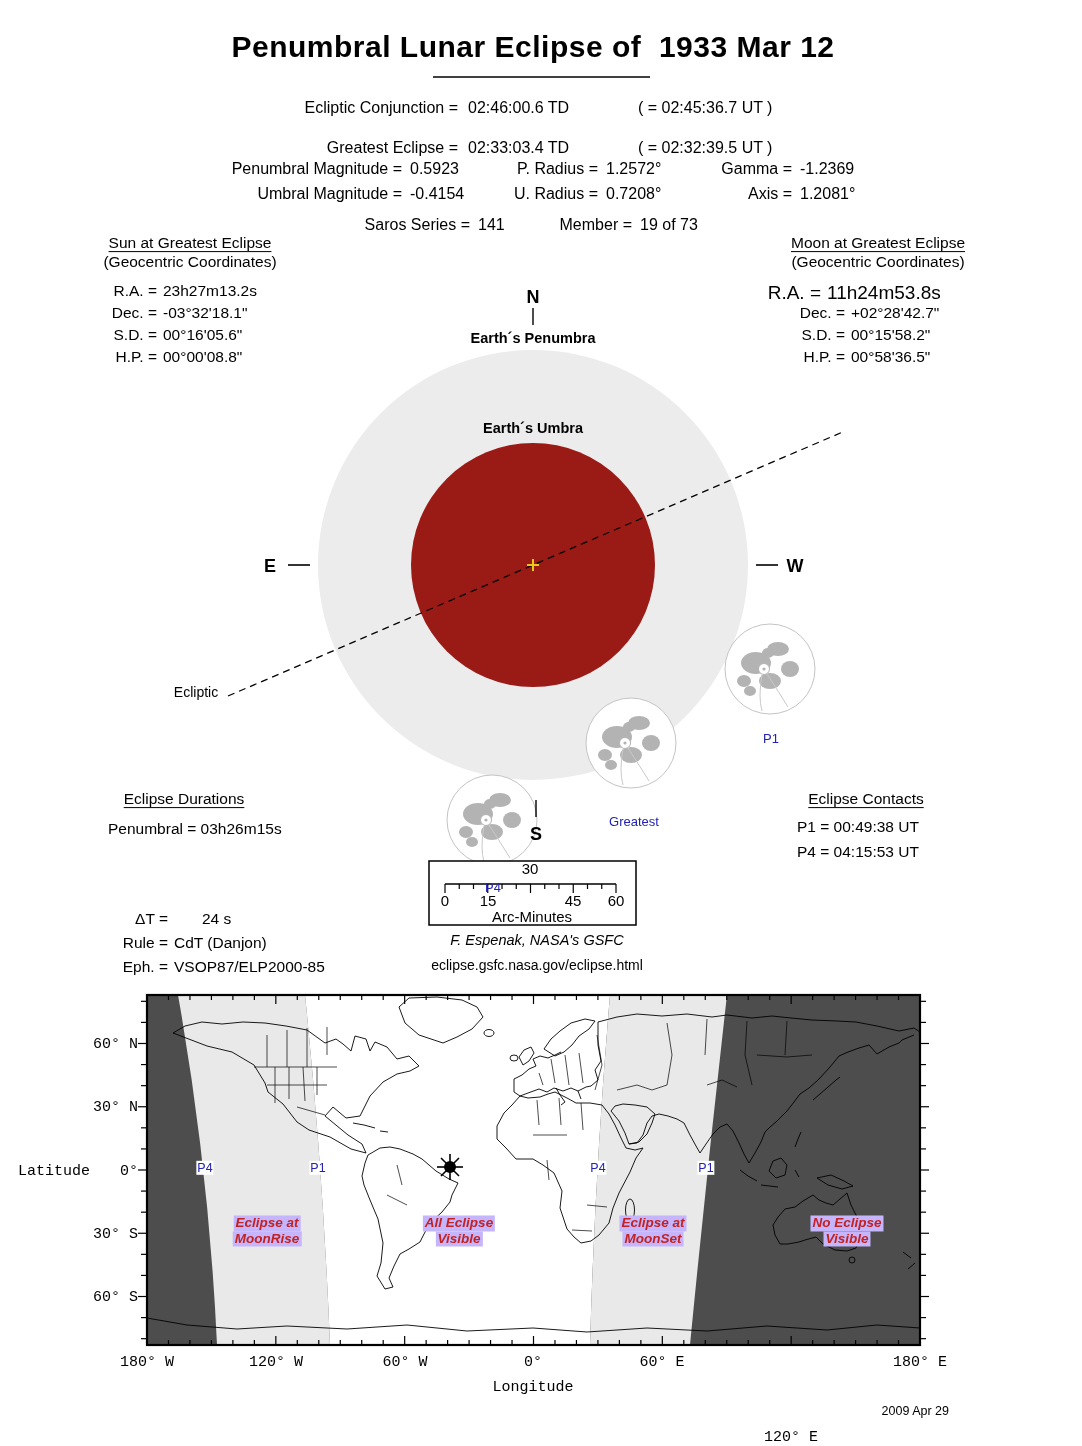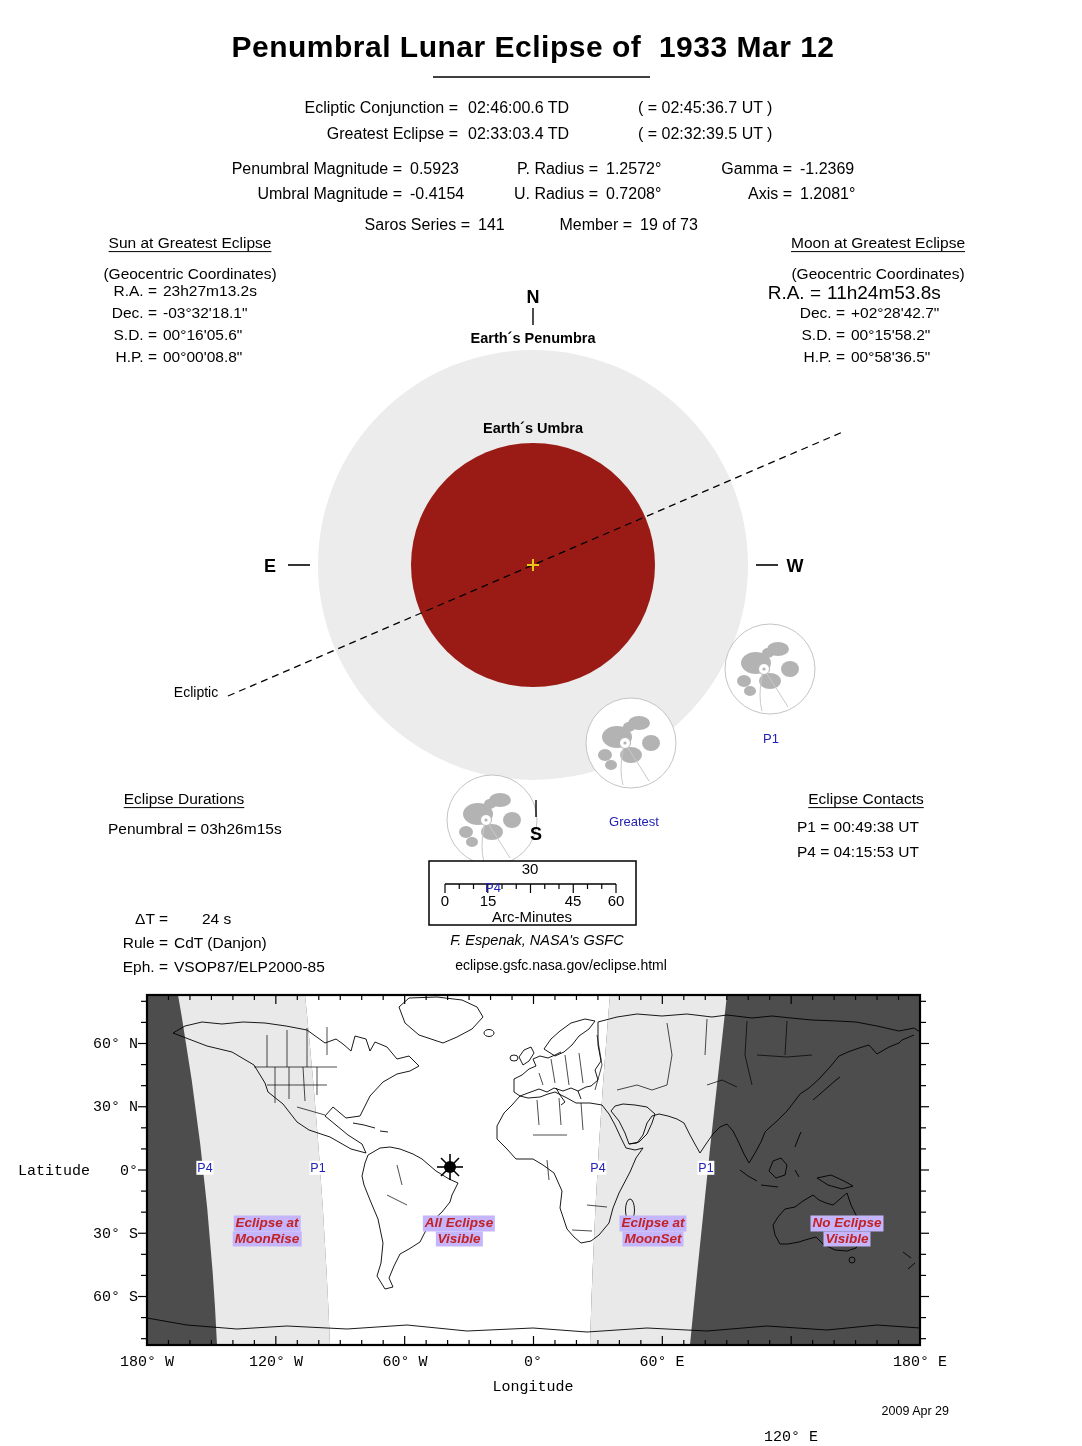--- a/index.html
+++ b/index.html
@@ -8,21 +8,21 @@
     font-family:"Liberation Sans",sans-serif;overflow:hidden;
   }
   #gfx{position:absolute;left:0;top:0;z-index:1;}
   .lbl{position:absolute;z-index:3;white-space:pre;line-height:1.15;}
   .ctr{transform:translate(-50%,-50%);text-align:center;}
   .kv{position:absolute;z-index:3;white-space:pre;font-size:16px;}
   .k{display:inline-block;text-align:right;white-space:pre;}
   .v{display:inline-block;text-align:left;white-space:pre;}
   .title{font-size:30px;font-weight:bold;letter-spacing:.5px;}
   .hd{font-size:15.5px;text-decoration:underline;text-underline-offset:3px;}
-  .sub{font-size:15.5px;margin-top:12px;}
+  .sub{font-size:15.5px;}
   .side{font-size:15.5px;}
   .big{font-size:18px;font-weight:bold;}
   .elabel{font-size:14.5px;font-weight:bold;}
   .blue{color:var(--label_blue,#2222b4);font-size:13px;}
   .ital{font-style:italic;}
   .mapred{color:var(--label_red,#c22222);font-size:13.5px;font-style:italic;font-weight:bold;z-index:4;}
   .mapred span{background:#c4b5fd;padding:0 2px;display:inline-block;}
   .mapblue{color:var(--label_blue,#2222b4);font-size:12.5px;background:#fff;padding:0 1px;z-index:4;}
   .axis{font-size:15px;font-family:Liberation Mono, monospace;}
   .scl{font-size:15px;}
@@ -264,21 +264,21 @@
         <line x1="0" y1="343.67469879518075" x2="-6" y2="343.67469879518075"></line>
         <line x1="773" y1="343.67469879518075" x2="779" y2="343.67469879518075"></line>
       </g>
     <rect x="0" y="0" width="773" height="350" fill="none" stroke="#000" stroke-width="2.2"></rect>
   </g>
 </svg>
 
 <div class="lbl ctr title" style="left:533px;top:47px;">Penumbral Lunar Eclipse of  1933 Mar 12</div>
 
 <div class="kv" style="left:148px;top:99px;"><span class="k" style="width:310px;">Ecliptic Conjunction =</span><span class="v" style="width:142px;padding-left:10px;">02:46:00.6 TD</span><span class="v" style="padding-left:28px;">( = 02:45:36.7 UT )</span></div>
-<div class="kv" style="left:148px;top:125px;"><span class="k" style="width:310px;">Greatest Eclipse =</span><span class="v" style="width:142px;padding-left:10px;">02:33:03.4 TD</span><span class="v" style="padding-left:28px;">( = 02:32:39.5 UT )</span></div>
+<div class="kv" style="left:148px;top:125px;"><span class="k" style="width:310px;">Greatest Eclipse =</span><span class="v" style="width:142px;padding-left:10px;">02:33:03.4 TD</span><span class="v" style="padding-left:28px;margin-top:14px;">( = 02:32:39.5 UT )</span></div>
 
 <div class="kv" style="left:150px;top:160px;"><span class="k" style="width:252px;">Penumbral Magnitude =</span><span class="v" style="width:90px;padding-left:8px;">0.5923</span><span class="k" style="width:98px;">P. Radius =</span><span class="v" style="width:84px;padding-left:8px;">1.2572°</span><span class="k" style="width:102px;">Gamma =</span><span class="v" style="padding-left:8px;">-1.2369</span></div>
 <div class="kv" style="left:150px;top:185px;"><span class="k" style="width:252px;">Umbral Magnitude =</span><span class="v" style="width:90px;padding-left:8px;">-0.4154</span><span class="k" style="width:98px;">U. Radius =</span><span class="v" style="width:84px;padding-left:8px;">0.7208°</span><span class="k" style="width:102px;">Axis =</span><span class="v" style="padding-left:8px;">1.2081°</span></div>
 
 <div class="kv" style="left:150px;top:216px;"><span class="k" style="width:320px;">Saros Series =</span><span class="v" style="width:60px;padding-left:8px;">141</span><span class="k" style="width:94px;">Member =</span><span class="v" style="padding-left:8px;">19 of 73</span></div>
 
 <div class="lbl ctr hd" style="left:190px;top:243px;">Sun at Greatest Eclipse</div>
 <div class="lbl ctr sub" style="left:190px;top:262px;">(Geocentric Coordinates)</div>
 <div class="kv side" style="left:60px;top:282px;font-size:15.5px;"><span class="k" style="width:97px;">R.A. =</span><span class="v" style="padding-left:6px;">23h27m13.2s</span></div>
 <div class="kv side" style="left:60px;top:304px;font-size:15.5px;"><span class="k" style="width:97px;">Dec. =</span><span class="v" style="padding-left:6px;">-03°32'18.1"</span></div>
@@ -314,21 +314,21 @@
 <div class="lbl ctr scl" style="left:530px;top:869px;">30</div>
 <div class="lbl ctr scl" style="left:573px;top:901px;">45</div>
 <div class="lbl ctr scl" style="left:616px;top:901px;">60</div>
 <div class="lbl ctr scl" style="left:532px;top:917px;">Arc-Minutes</div>
 
 <div class="kv" style="left:40px;top:910px;font-size:15.5px;"><span class="k" style="width:128px;">ΔT =</span><span class="v dtv">24 s</span></div>
 <div class="kv" style="left:40px;top:934px;font-size:15.5px;"><span class="k" style="width:128px;">Rule =</span><span class="v" style="padding-left:6px;">CdT (Danjon)</span></div>
 <div class="kv" style="left:40px;top:958px;font-size:15.5px;"><span class="k" style="width:128px;">Eph. =</span><span class="v" style="padding-left:6px;">VSOP87/ELP2000-85</span></div>
 
 <div class="lbl ctr ital" style="left:537px;top:940px;font-size:14.5px;">F. Espenak, NASA's GSFC</div>
-<div class="lbl ctr" style="left:537px;top:965px;font-size:14px;margin-left:24px;">eclipse.gsfc.nasa.gov/eclipse.html</div>
+<div class="lbl ctr" style="left:537px;top:965px;font-size:14px;">eclipse.gsfc.nasa.gov/eclipse.html</div>
 
 <div class="lbl axis" style="left:18px;top:1163px;">Latitude</div>
 <div class="lbl axis" style="left:48px;top:1036px;width:90px;text-align:right;">60° N</div>
 <div class="lbl axis" style="left:48px;top:1099px;width:90px;text-align:right;">30° N</div>
 <div class="lbl axis" style="left:48px;top:1163px;width:90px;text-align:right;">0°</div>
 <div class="lbl axis" style="left:48px;top:1226px;width:90px;text-align:right;">30° S</div>
 <div class="lbl axis" style="left:48px;top:1289px;width:90px;text-align:right;">60° S</div>
 <div class="lbl ctr axis" style="left:147px;top:1363px;">180° W</div>
 <div class="lbl ctr axis" style="left:276px;top:1363px;">120° W</div>
 <div class="lbl ctr axis" style="left:405px;top:1363px;">60° W</div>

